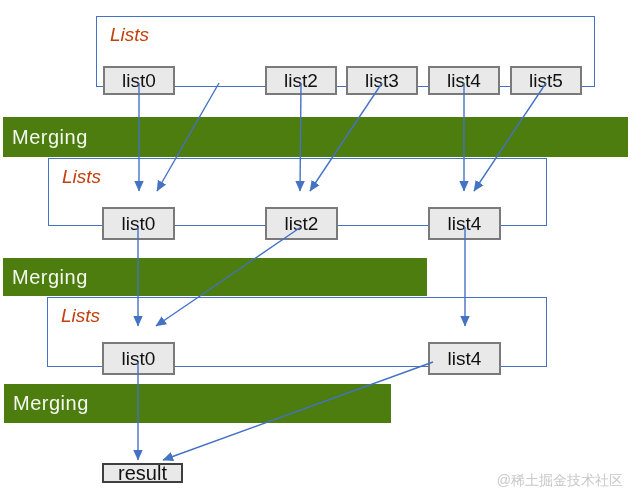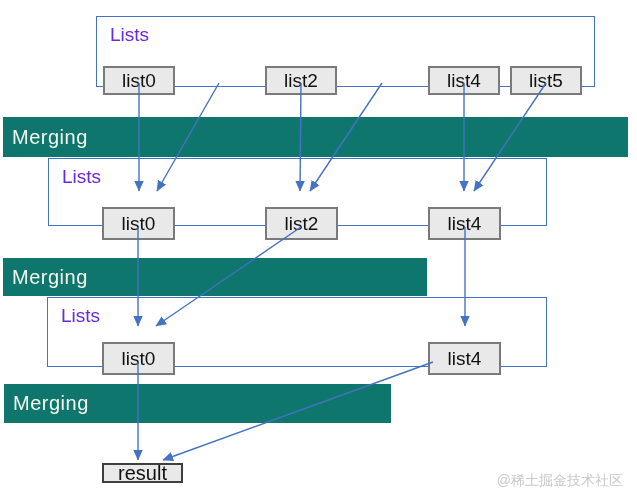--- a/index.html
+++ b/index.html
@@ -11,21 +11,21 @@
   .canvas {
     position: relative;
     width: 637px;
     height: 504px;
     background: #ffffff;
     overflow: hidden;
   }
   
   .band {
     position: absolute;
-    background: #0f766e;
+    background: #4d7c0f;
     display: flex;
     align-items: center;
   }
   .band .band-label {
     color: #f4f9ef;
     font-size: 20px;
     padding-left: 9px;
     letter-spacing: 0.5px;
   }
   .band1 { left: 3px;  top: 117px; width: 625px; height: 40px; }
@@ -37,21 +37,22 @@
     position: absolute;
     border: 1.5px solid #4472c4;
     background: #ffffff;
     box-sizing: border-box;
   }
   .lists-box .lists-label {
     position: absolute;
     left: 13px;
     top: 7px;
     font-size: 19px;
-    color: #6d28d9;
+    color: #c2410c;
+    font-style: italic;
   }
   .box1 { left: 96px; top: 16px;  width: 499px; height: 71px; }
   .box2 { left: 48px; top: 158px; width: 499px; height: 68px; }
   .box3 { left: 47px; top: 297px; width: 500px; height: 70px; }
 
   
   .node {
     position: absolute;
     background: #e9e9e9;
     border: 2px solid #7a7a7a;
@@ -123,20 +124,21 @@
   <div class="lists-box box2">
     <span class="lists-label">Lists</span>
   </div>
 
   <div class="lists-box box3">
     <span class="lists-label">Lists</span>
   </div>
 
   <div class="node lvl1" style="left:103px">list0</div>
   <div class="node lvl1" style="left:265px">list2</div>
+  <div class="node lvl1" style="left:346px">list3</div>
   <div class="node lvl1" style="left:428px">list4</div>
   <div class="node lvl1" style="left:510px">list5</div>
 
   <div class="node lvl2" style="left:102px">list0</div>
   <div class="node lvl2" style="left:265px">list2</div>
   <div class="node lvl2" style="left:428px">list4</div>
 
   <div class="node lvl3" style="left:102px">list0</div>
   <div class="node lvl3" style="left:428px">list4</div>
 

